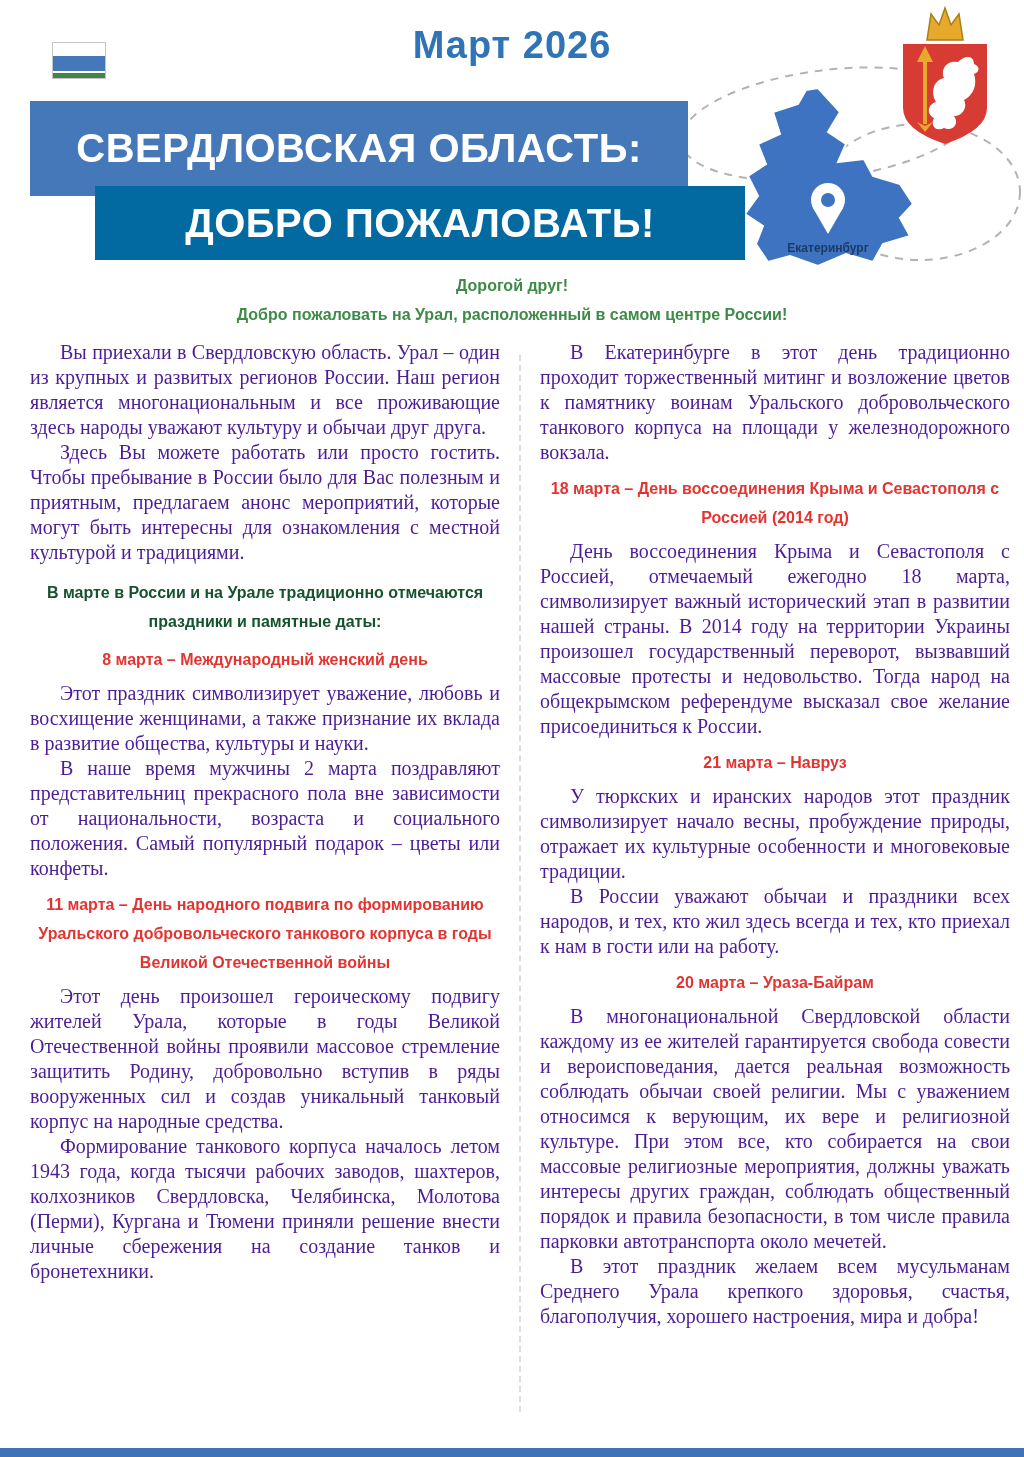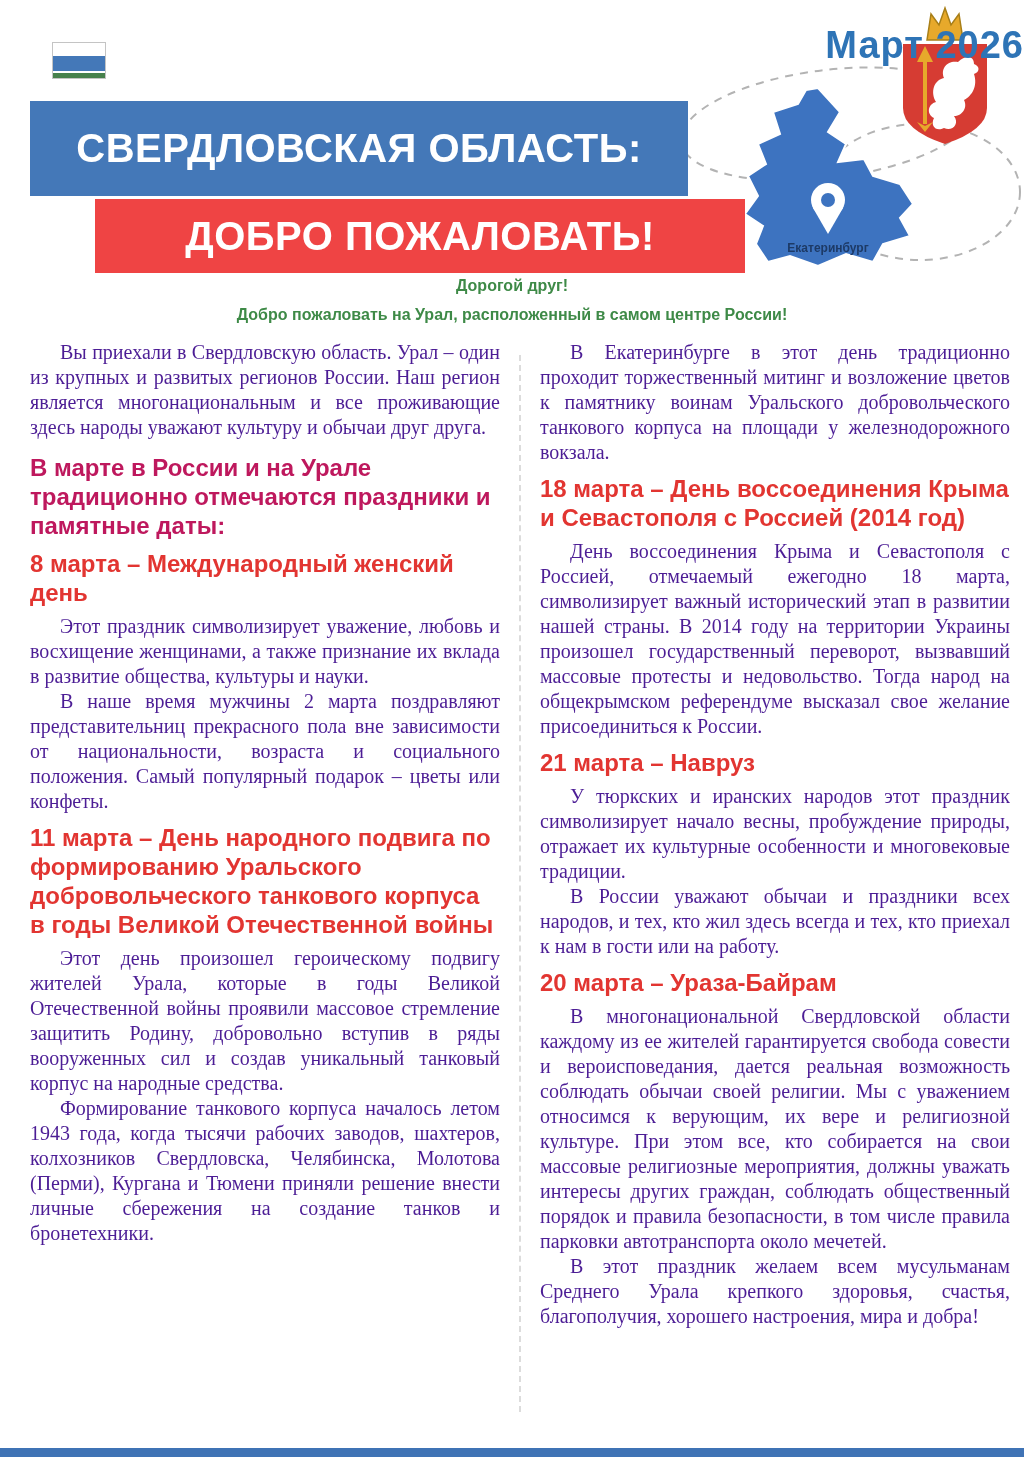--- a/index.html
+++ b/index.html
@@ -4,41 +4,41 @@
 <style>
   html,body { margin:0; padding:0; background:#e8e8e8; }
   .page {
     position:relative; width:1024px; height:1457px; margin:0 auto;
     background:#ffffff; overflow:hidden;
     font-family:"Liberation Serif", serif; color:#141414;
   }
 
   
   .issue-title {
-    position:absolute; top:24px; left:0; width:100%; text-align:right;
+    position:absolute; top:24px; left:0; width:100%; text-align:center;
     font-family:"Liberation Sans", sans-serif; font-weight:800;
     font-size:38px; letter-spacing:1px; color:#2e74b6; z-index:2;
   }
   .flag {
     position:absolute; left:52px; top:42px; width:54px; height:37px;
     border:1px solid #c4c4c4; box-sizing:border-box; z-index:2;
     display:flex; flex-direction:column;
   }
   .flag .f-white1 { height:13px; background:#ffffff; }
   .flag .f-blue   { height:15px; background:#4478b8; }
   .flag .f-white2 { height:2px;  background:#ffffff; }
   .flag .f-green  { flex:1;      background:#47814c; }
 
   .banner {
     position:absolute; display:flex; align-items:center; justify-content:center;
     color:#ffffff; font-family:"Liberation Sans", sans-serif; font-weight:800;
     letter-spacing:0.5px; z-index:2; white-space:nowrap;
   }
   .banner-blue  { left:30px; top:101px; width:658px; height:95px; background:#4478b8; font-size:40px; }
-  .banner-green { left:95px; top:199px; width:650px; height:74px; background:#ef4444; font-size:40px; }
+  .banner-green { left:95px; top:186px; width:650px; height:74px; background:#0369a1; font-size:40px; }
 
   .decor { position:absolute; left:668px; top:4px; width:356px; height:286px; z-index:1; }
 
   .intro-heading {
     position:absolute; top:271px; left:0; width:100%; text-align:center;
     font-family:"Liberation Sans", sans-serif; font-weight:800;
     font-size:16px; line-height:29px; color:#3e8a47; z-index:2;
   }
 
   
@@ -46,24 +46,24 @@
     position:absolute; top:340px; left:30px; width:980px;
     display:flex; gap:40px; z-index:2;
   }
   .col { width:470px; }
   .body-p {
     margin:0; font-size:20px; line-height:25px;
     text-align:justify; text-indent:30px; color:#4c1d95;
   }
   .h-red, .h-blue {
     font-family:"Liberation Sans", sans-serif; font-weight:800;
-    font-size:24px; line-height:29px; text-align:left; margin:9px 0 7px;
+    font-size:16px; line-height:29px; text-align:center; margin:9px 0 7px;
   }
   .h-red  { color:#e23531; }
-  .h-blue { color:#be185d; margin-top:13px; }
+  .h-blue { color:#14532d; margin-top:13px; }
 
   .col-divider {
     position:absolute; left:519px; top:355px; height:1057px;
     border-left:2px dashed #dcdcdc; z-index:1;
   }
 
   .footer-bar {
     position:absolute; left:0; bottom:0; width:100%; height:9px;
     background:#3f73b5; z-index:3;
   }
@@ -112,20 +112,21 @@
   <div class="intro-heading">
     <div>Дорогой друг!</div>
     <div>Добро пожаловать на Урал, расположенный в самом центре России!</div>
   </div>
 
   <div class="col-divider"></div>
 
   <div class="content">
     <div class="col">
       <p class="body-p">Вы приехали в Свердловскую область. Урал – один из крупных и развитых регионов России. Наш регион является многонациональным и все проживающие здесь народы уважают культуру и обычаи друг друга.</p>
+      <p class="body-p">Здесь Вы можете работать или просто гостить. Чтобы пребывание в России было для Вас полезным и приятным, предлагаем анонс мероприятий, которые могут быть интересны для ознакомления с местной культурой и традициями.</p>
       <div class="h-blue">В марте в России и на Урале традиционно отмечаются праздники и памятные даты:</div>
       <div class="h-red">8 марта – Международный женский день</div>
       <p class="body-p">Этот праздник символизирует уважение, любовь и восхищение женщинами, а также признание их вклада в развитие общества, культуры и науки.</p>
       <p class="body-p">В наше время мужчины 2 марта поздравляют представительниц прекрасного пола вне зависимости от национальности, возраста и социального положения. Самый популярный подарок – цветы или конфеты.</p>
       <div class="h-red">11 марта – День народного подвига по формированию Уральского добровольческого танкового корпуса в годы Великой Отечественной войны</div>
       <p class="body-p">Этот день произошел героическому подвигу жителей Урала, которые в годы Великой Отечественной войны проявили массовое стремление защитить Родину, добровольно вступив в ряды вооруженных сил и создав уникальный танковый корпус на народные средства.</p>
       <p class="body-p">Формирование танкового корпуса началось летом 1943 года, когда тысячи рабочих заводов, шахтеров, колхозников Свердловска, Челябинска, Молотова (Перми), Кургана и Тюмени приняли решение внести личные сбережения на создание танков и бронетехники.</p>
     </div>
     <div class="col">
       <p class="body-p">В Екатеринбурге в этот день традиционно проходит торжественный митинг и возложение цветов к памятнику воинам Уральского добровольческого танкового корпуса на площади у железнодорожного вокзала.</p>

